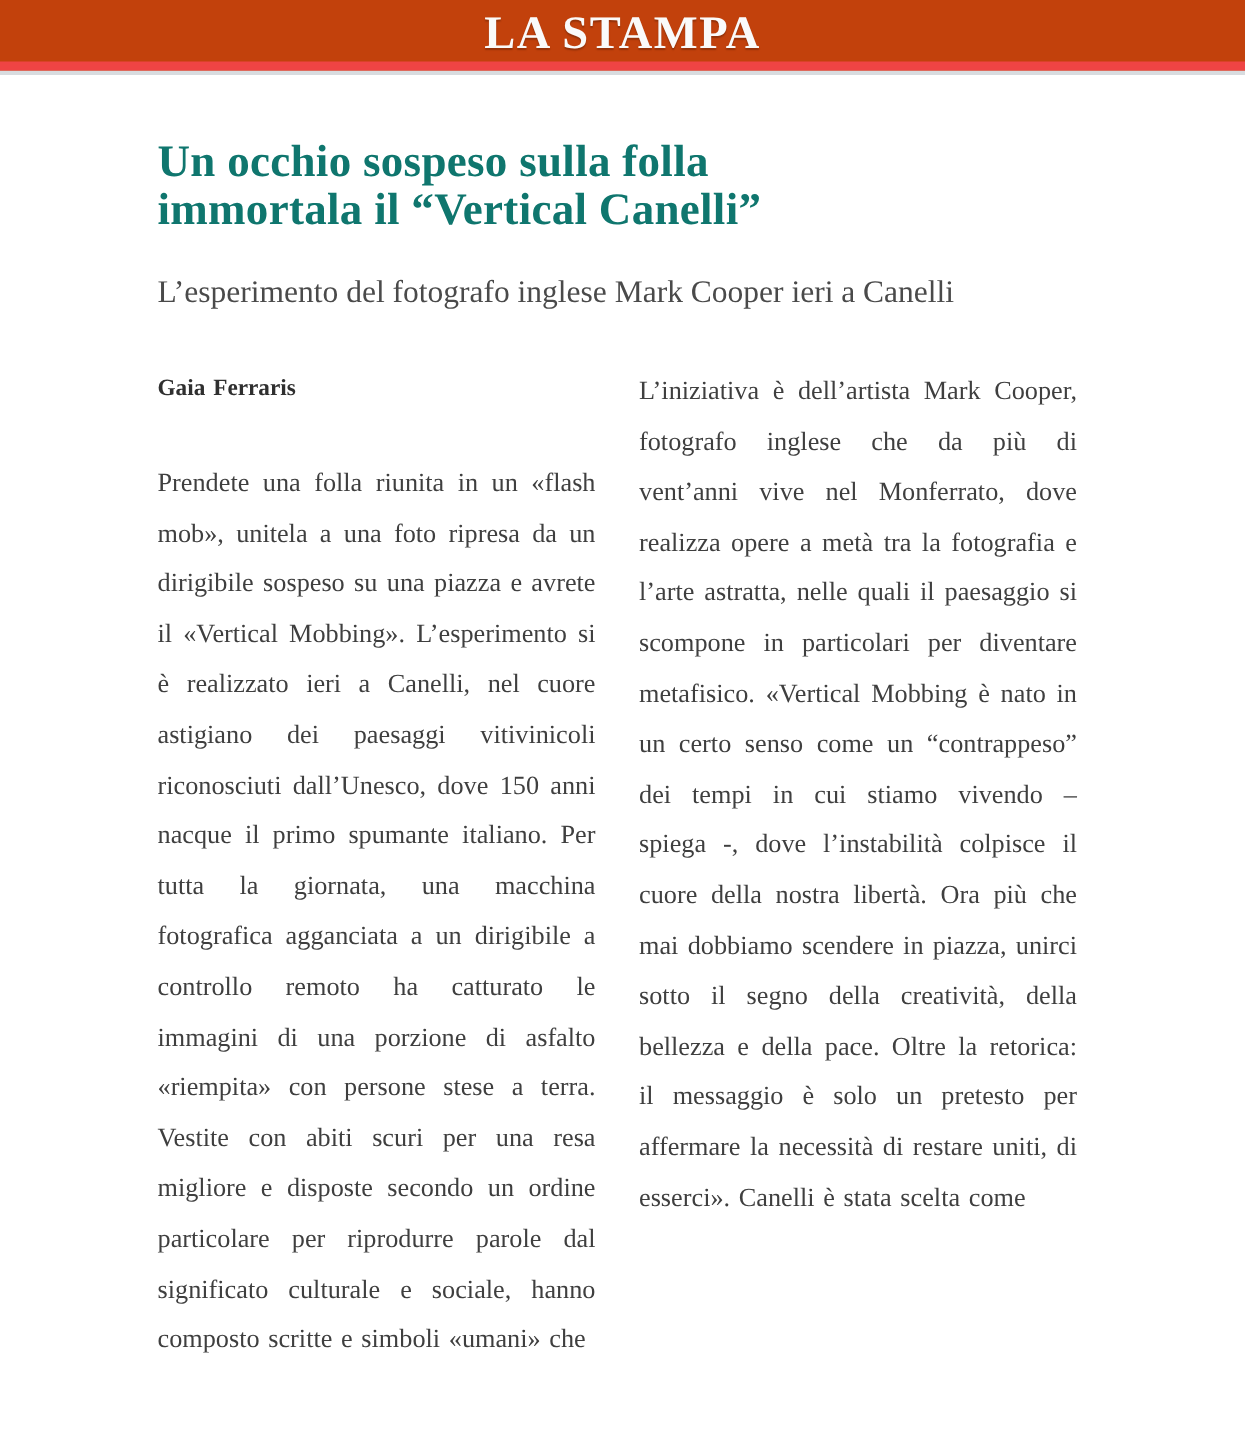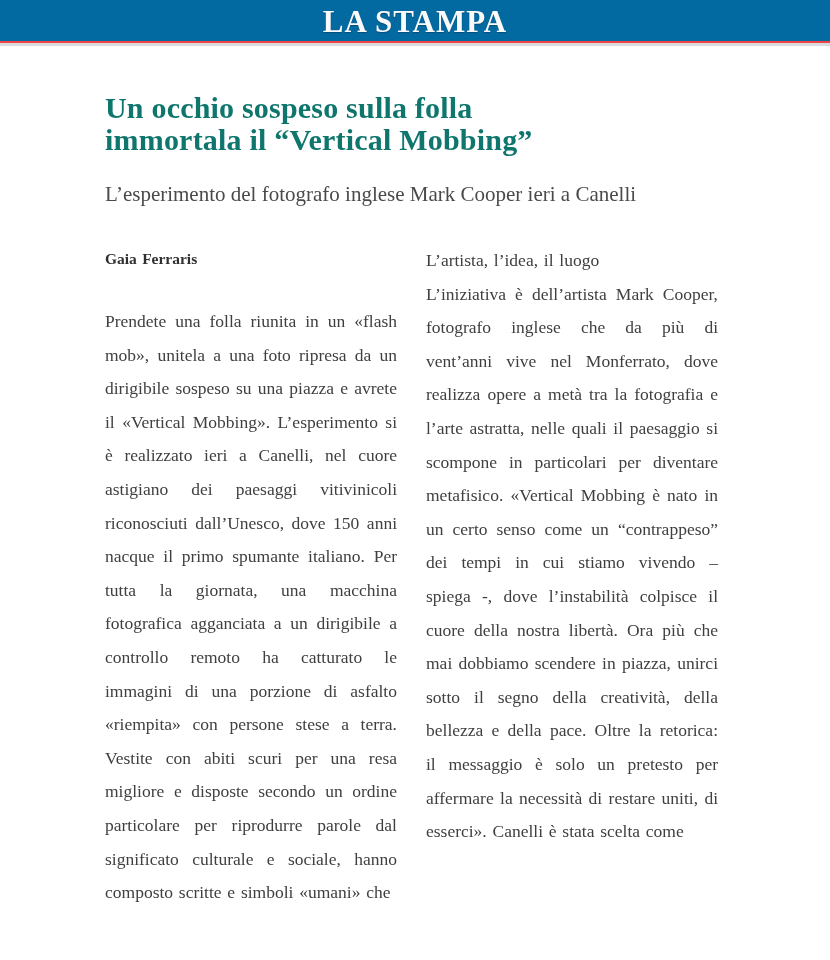--- a/index.html
+++ b/index.html
@@ -16,22 +16,22 @@
     font-family: "Liberation Serif", "DejaVu Serif", serif;
     -webkit-font-smoothing: antialiased;
   }
 
   
   .masthead {
     position: absolute;
     top: 0; left: 0;
     width: 830px;
     height: 41px;
-    background: #0369a1;
-    border-bottom: 2px solid #ef4444;
+    background: #c2410c;
+    border-bottom: 6px solid #ef4444;
     box-shadow: 0 3px 0 0 #d8dcdf;
     display: flex;
     align-items: center;
     justify-content: center;
   }
   .masthead-title {
     color: #fafafa;
     font-weight: bold;
     font-size: 31px;
     letter-spacing: 1px;
@@ -93,32 +93,31 @@
 <body>
 
 <header class="masthead">
   <div class="masthead-title">LA STAMPA</div>
 </header>
 
 <main class="article">
 
   <h1 class="headline">
     <span>Un occhio sospeso sulla folla</span>
-    <span>immortala il “Vertical Mobbing”</span>
+    <span>immortala il “Vertical Canelli”</span>
   </h1>
 
   <h2 class="subhead">L’esperimento del fotografo inglese Mark Cooper ieri a Canelli</h2>
 
   <div class="columns">
 
     <div class="col col-left">
       <div class="byline">Gaia Ferraris</div>
       <p>Prendete una folla riunita in un «flash mob», unitela a una foto ripresa da un dirigibile sospeso su una piazza e avrete il «Vertical Mobbing». L’esperimento si è realizzato ieri a Canelli, nel cuore astigiano dei paesaggi vitivinicoli riconosciuti dall’Unesco, dove 150 anni nacque il primo spumante italiano. Per tutta la giornata, una macchina fotografica agganciata a un dirigibile a controllo remoto ha catturato le immagini di una porzione di asfalto «riempita» con persone stese a terra. Vestite con abiti scuri per una resa migliore e disposte secondo un ordine particolare per riprodurre parole dal significato culturale e sociale, hanno composto scritte e simboli «umani» che</p>
     </div>
 
     <div class="col col-right">
-      <p>L’artista, l’idea, il luogo</p>
       <p>L’iniziativa è dell’artista Mark Cooper, fotografo inglese che da più di vent’anni vive nel Monferrato, dove realizza opere a metà tra la fotografia e l’arte astratta, nelle quali il paesaggio si scompone in particolari per diventare metafisico. «Vertical Mobbing è nato in un certo senso come un “contrappeso” dei tempi in cui stiamo vivendo – spiega -, dove l’instabilità colpisce il cuore della nostra libertà. Ora più che mai dobbiamo scendere in piazza, unirci sotto il segno della creatività, della bellezza e della pace. Oltre la retorica: il messaggio è solo un pretesto per affermare la necessità di restare uniti, di esserci». Canelli è stata scelta come</p>
     </div>
 
   </div>
 
 </main>
 
 </body></html>

